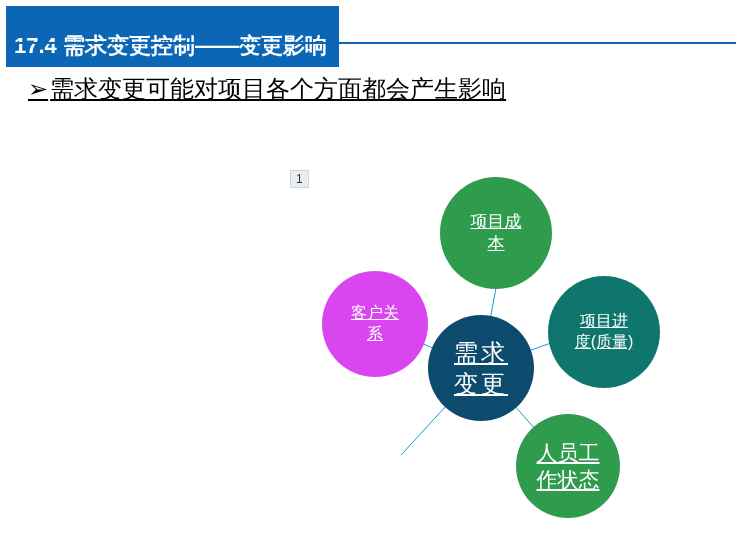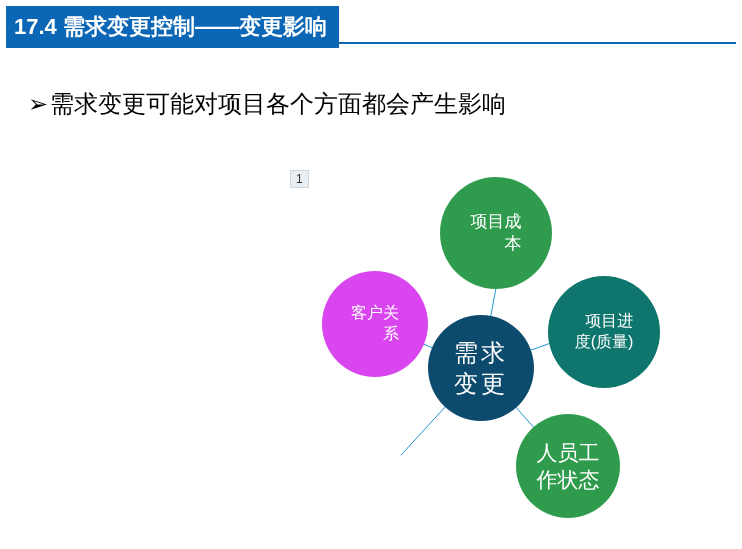--- a/index.html
+++ b/index.html
@@ -9,39 +9,40 @@
     background: #ffffff;
     font-family: "Microsoft YaHei", "SimHei", sans-serif;
     position: relative;
     overflow: hidden;
   }
   .title-bar {
     background: #0b66b5;
     color: #ffffff;
     font-size: 22px;
     font-weight: bold;
-    padding: 4px 12px 6px 8px;
+    padding: 23px 12px 6px 8px;
     display: inline-block;
     margin: 6px 0 0 6px;
     border-top: 2px solid #0b66b5;
   }
   .title-underline {
     position: absolute;
     top: 42px;
     left: 6px;
     right: 6px;
     height: 2px;
     background: #0b66b5;
   }
   .bullet-line {
     position: absolute;
-    top: 88px;
+    top: 73px;
     left: 28px;
     font-size: 24px;
     color: #000;
+    text-decoration: underline;
   }
   .bullet-line .marker {
     font-family: Arial, sans-serif;
     margin-right: 2px;
   }
   .page-num {
     position: absolute;
     top: 170px;
     left: 290px;
     font-size: 12px;
@@ -55,24 +56,25 @@
     left: 0; top: 0;
     width: 742px; height: 549px;
     pointer-events: none;
   }
   .circle {
     position: absolute;
     border-radius: 50%;
     display: flex;
     align-items: center;
     justify-content: center;
-    text-align: right;
+    text-align: center;
     color: #ffffff;
     line-height: 1.3;
     pointer-events: none;
+    text-decoration: underline;
   }
   .c-center {
     width: 106px; height: 106px;
     left: 428px; top: 315px;
     background: #0c4a6e;
     font-size: 24px;
     letter-spacing: 3px;
     z-index: 3;
   }
   .c-cost {

